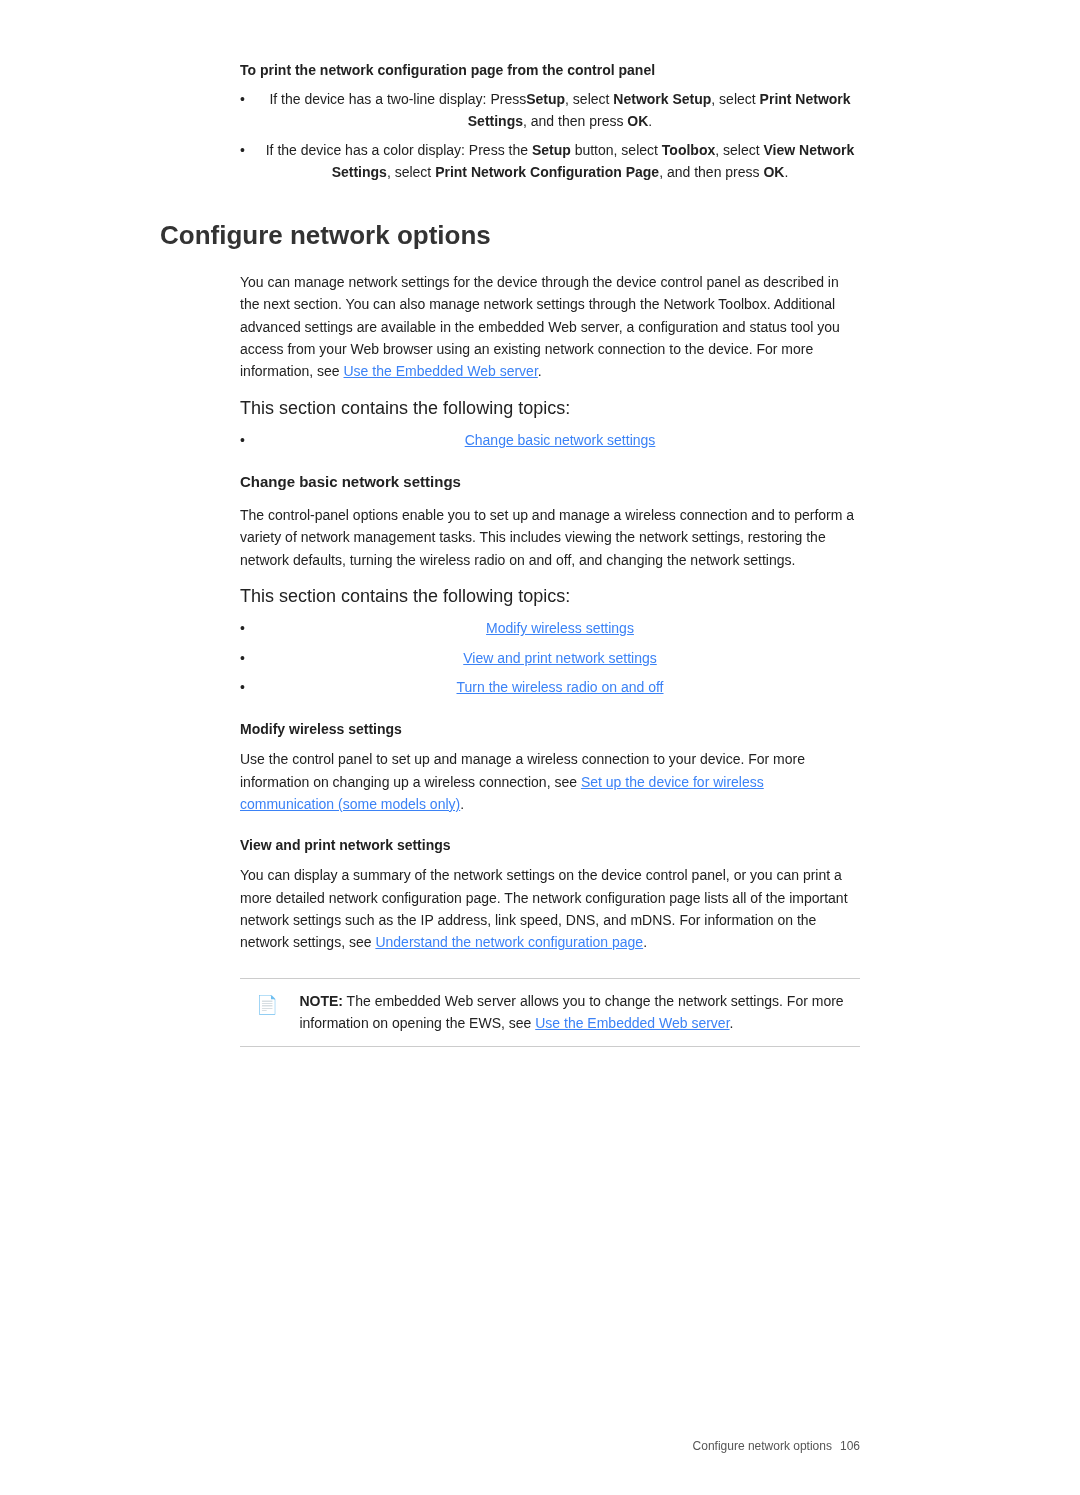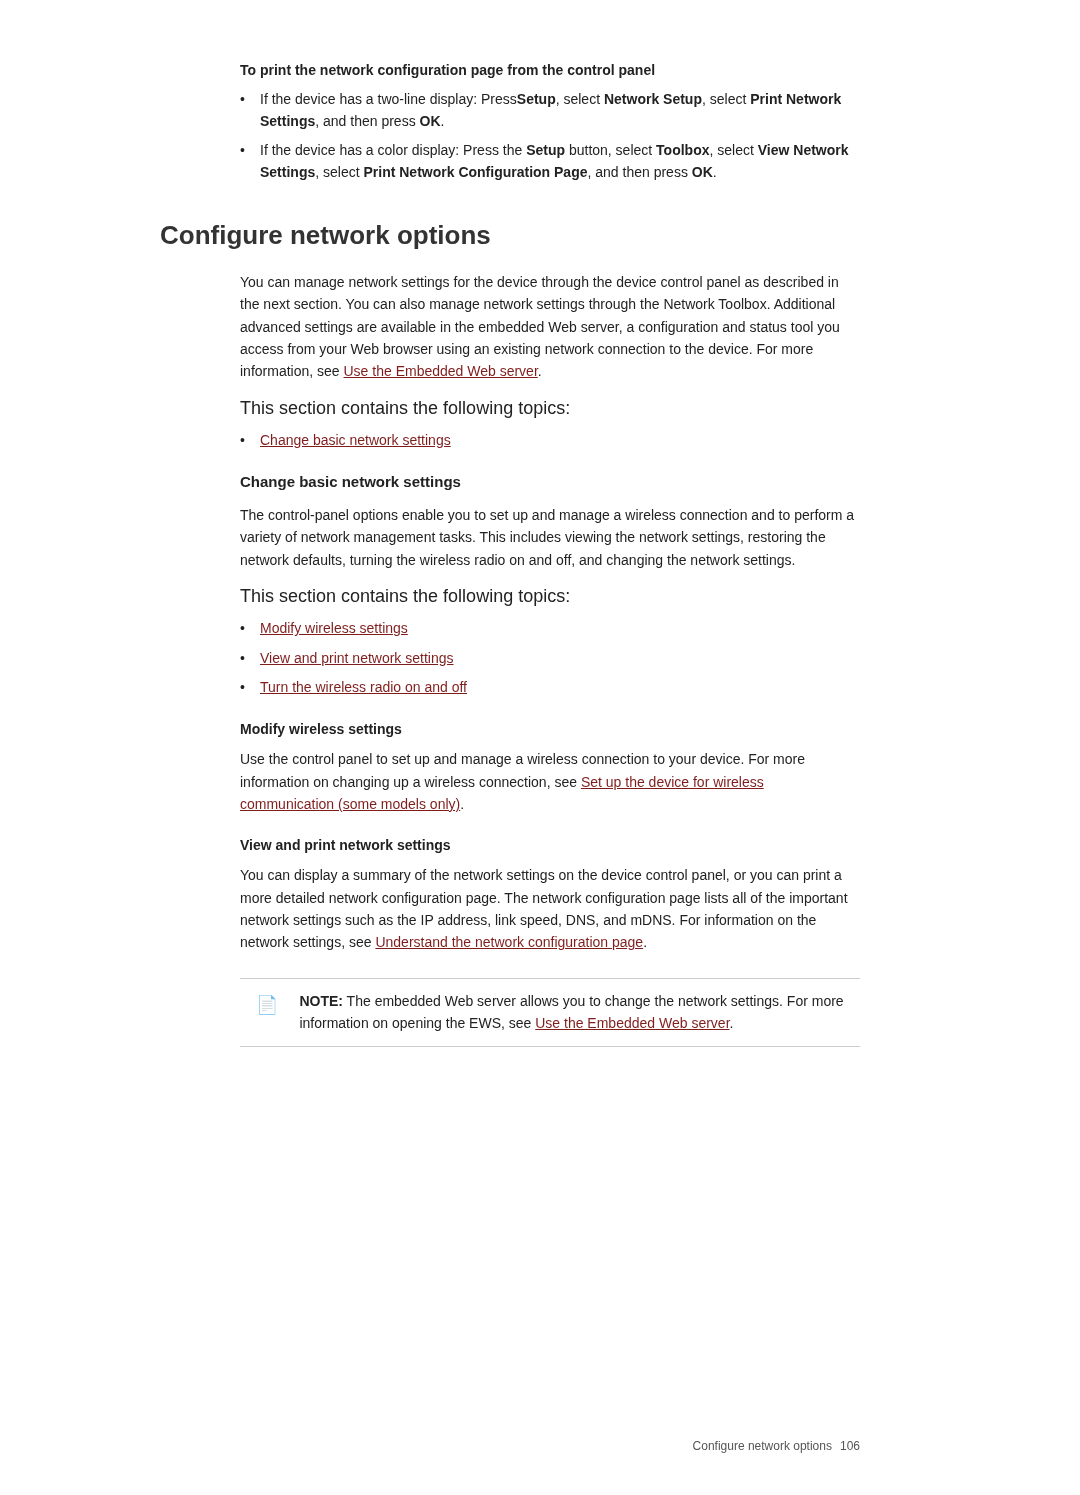--- a/index.html
+++ b/index.html
@@ -31,20 +31,21 @@
     .intro-title {
       font-weight: bold;
       font-size: 14px;
       margin-bottom: 8px;
     }
 
     .bullet-list {
       list-style: none;
       padding: 0;
       margin: 0;
+      text-align: center;
     }
 
     .bullet-list li {
       padding-left: 20px;
       position: relative;
       margin-bottom: 8px;
       font-size: 14px;
       line-height: 1.55;
     }
 
@@ -67,21 +68,21 @@
       padding-left: 80px;
     }
 
     .paragraph {
       font-size: 14px;
       line-height: 1.6;
       margin-bottom: 12px;
     }
 
     .link {
-      color: #7f1d1d;
+      color: #3b82f6;
       text-decoration: underline;
       cursor: pointer;
     }
 
     .sub-heading {
       font-size: 15px;
       font-weight: bold;
       color: #222222;
       margin-bottom: 10px;
       margin-top: 20px;

